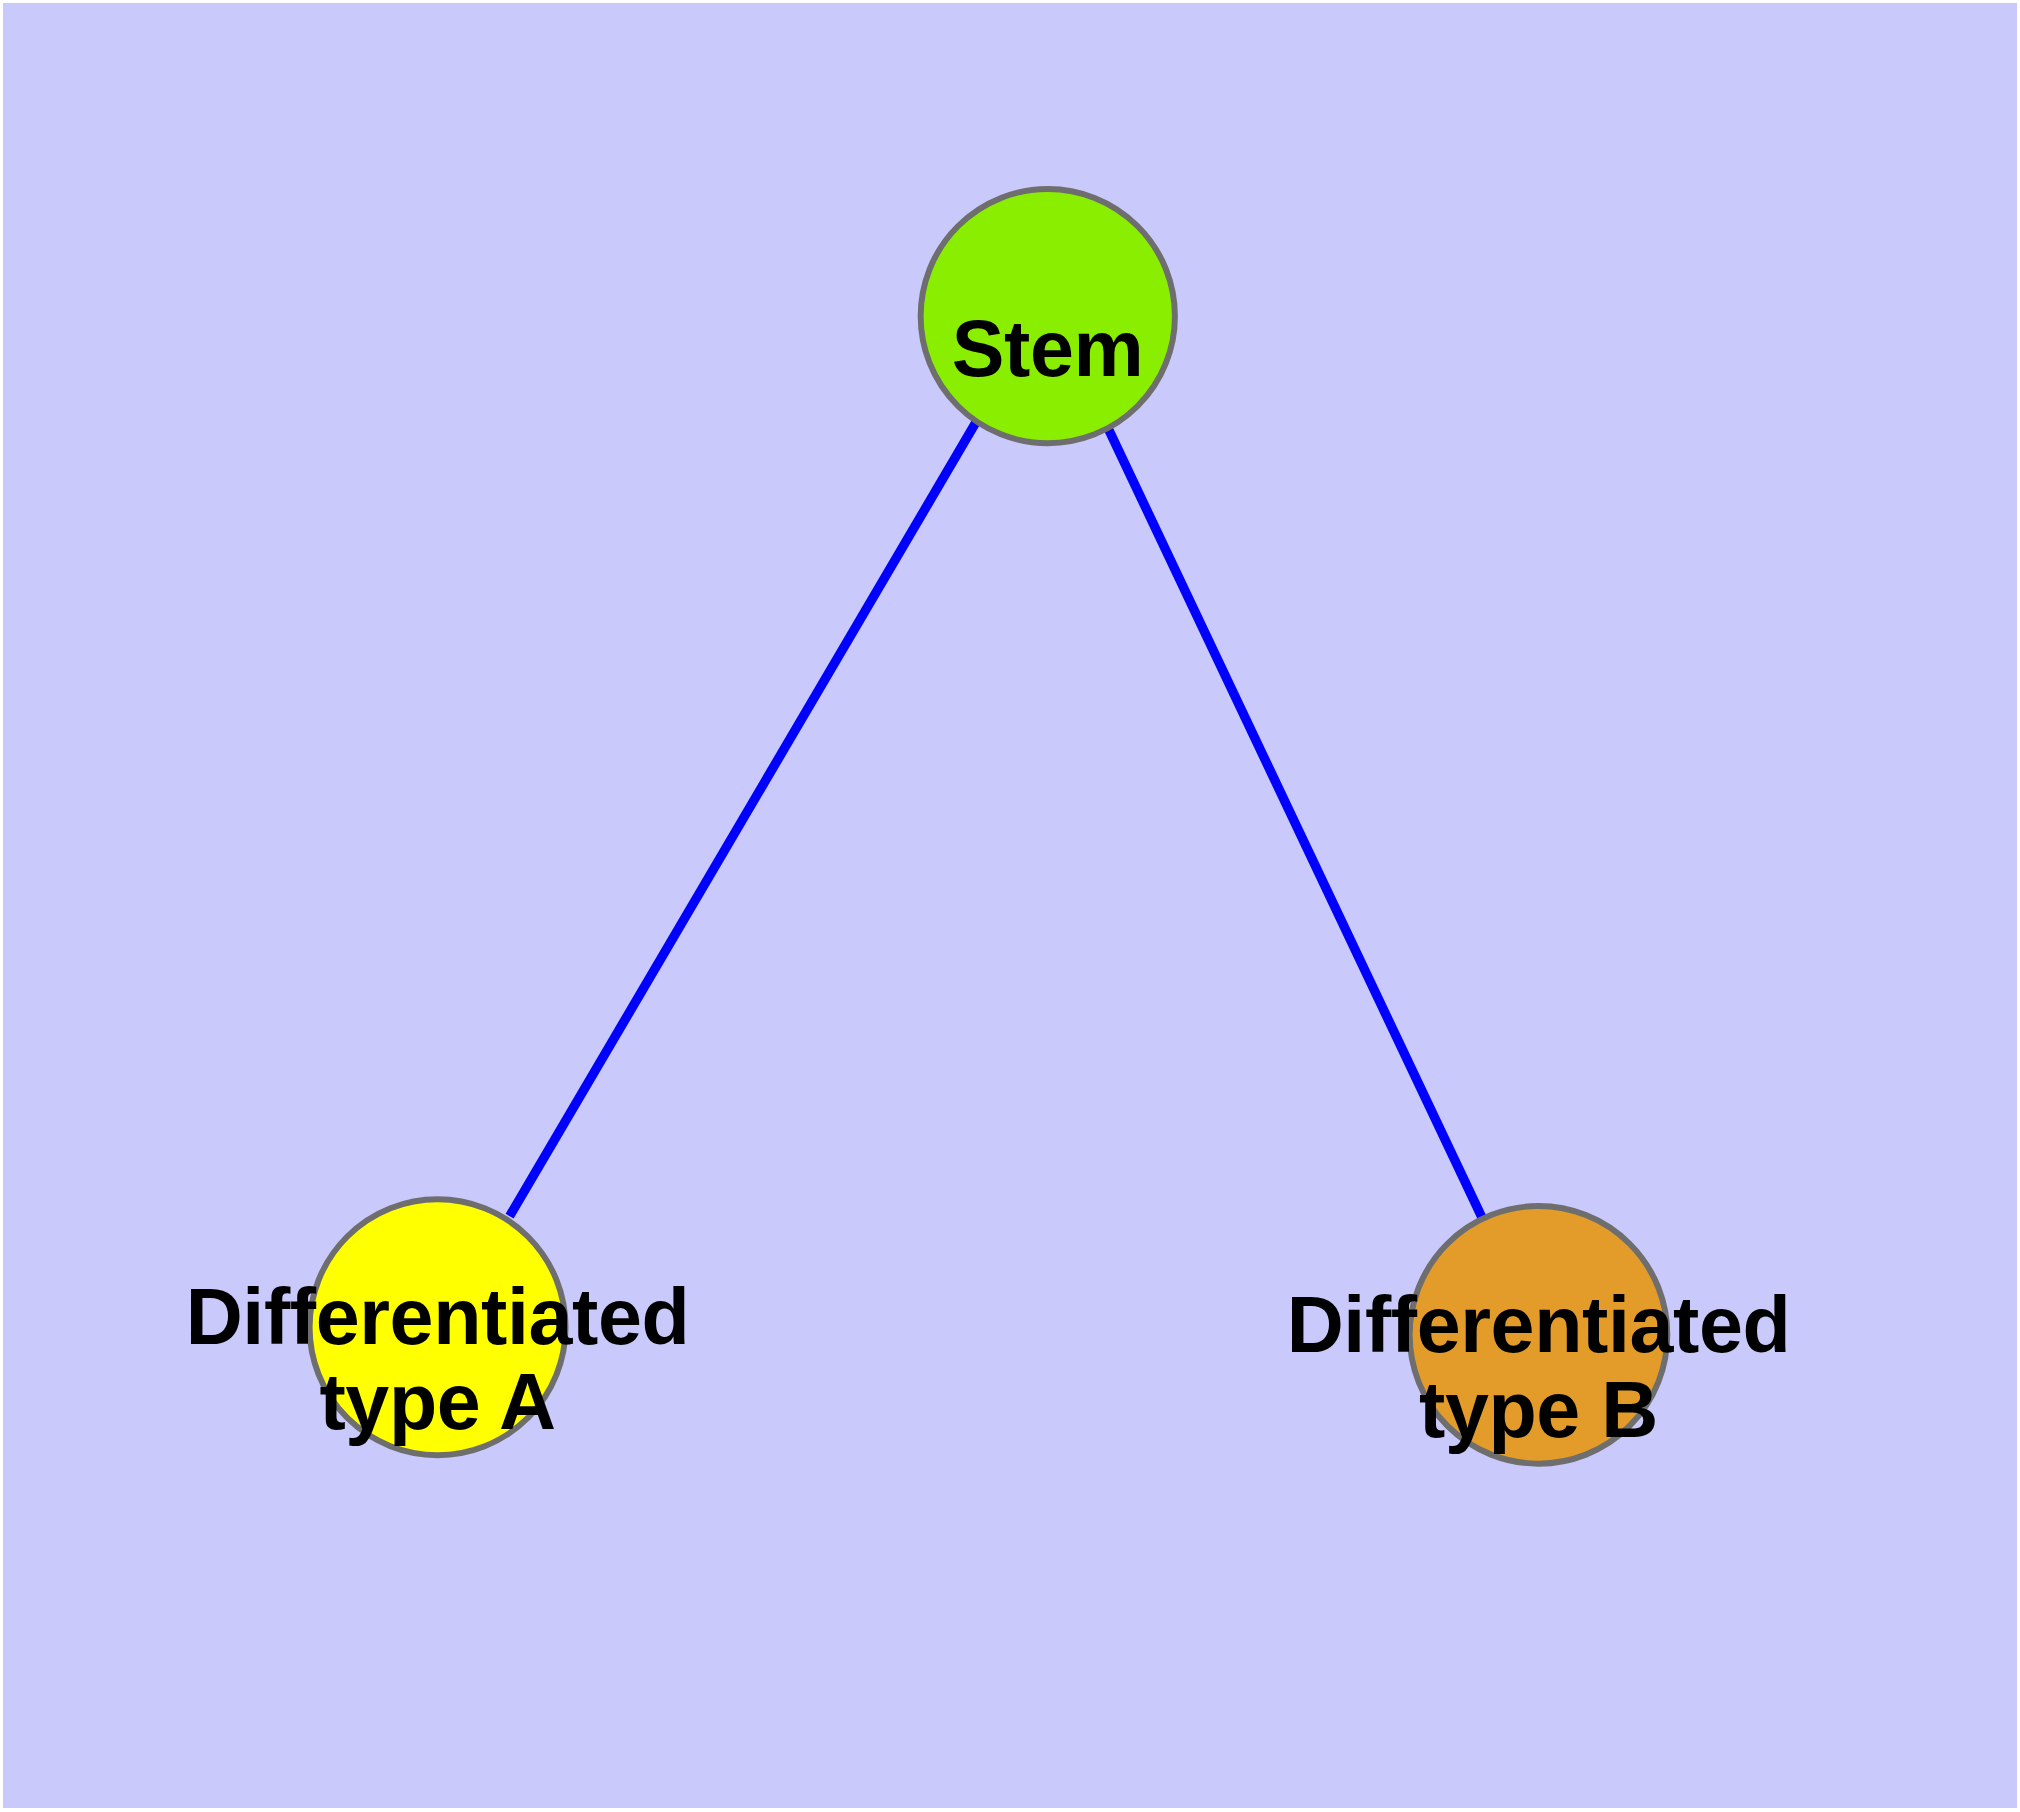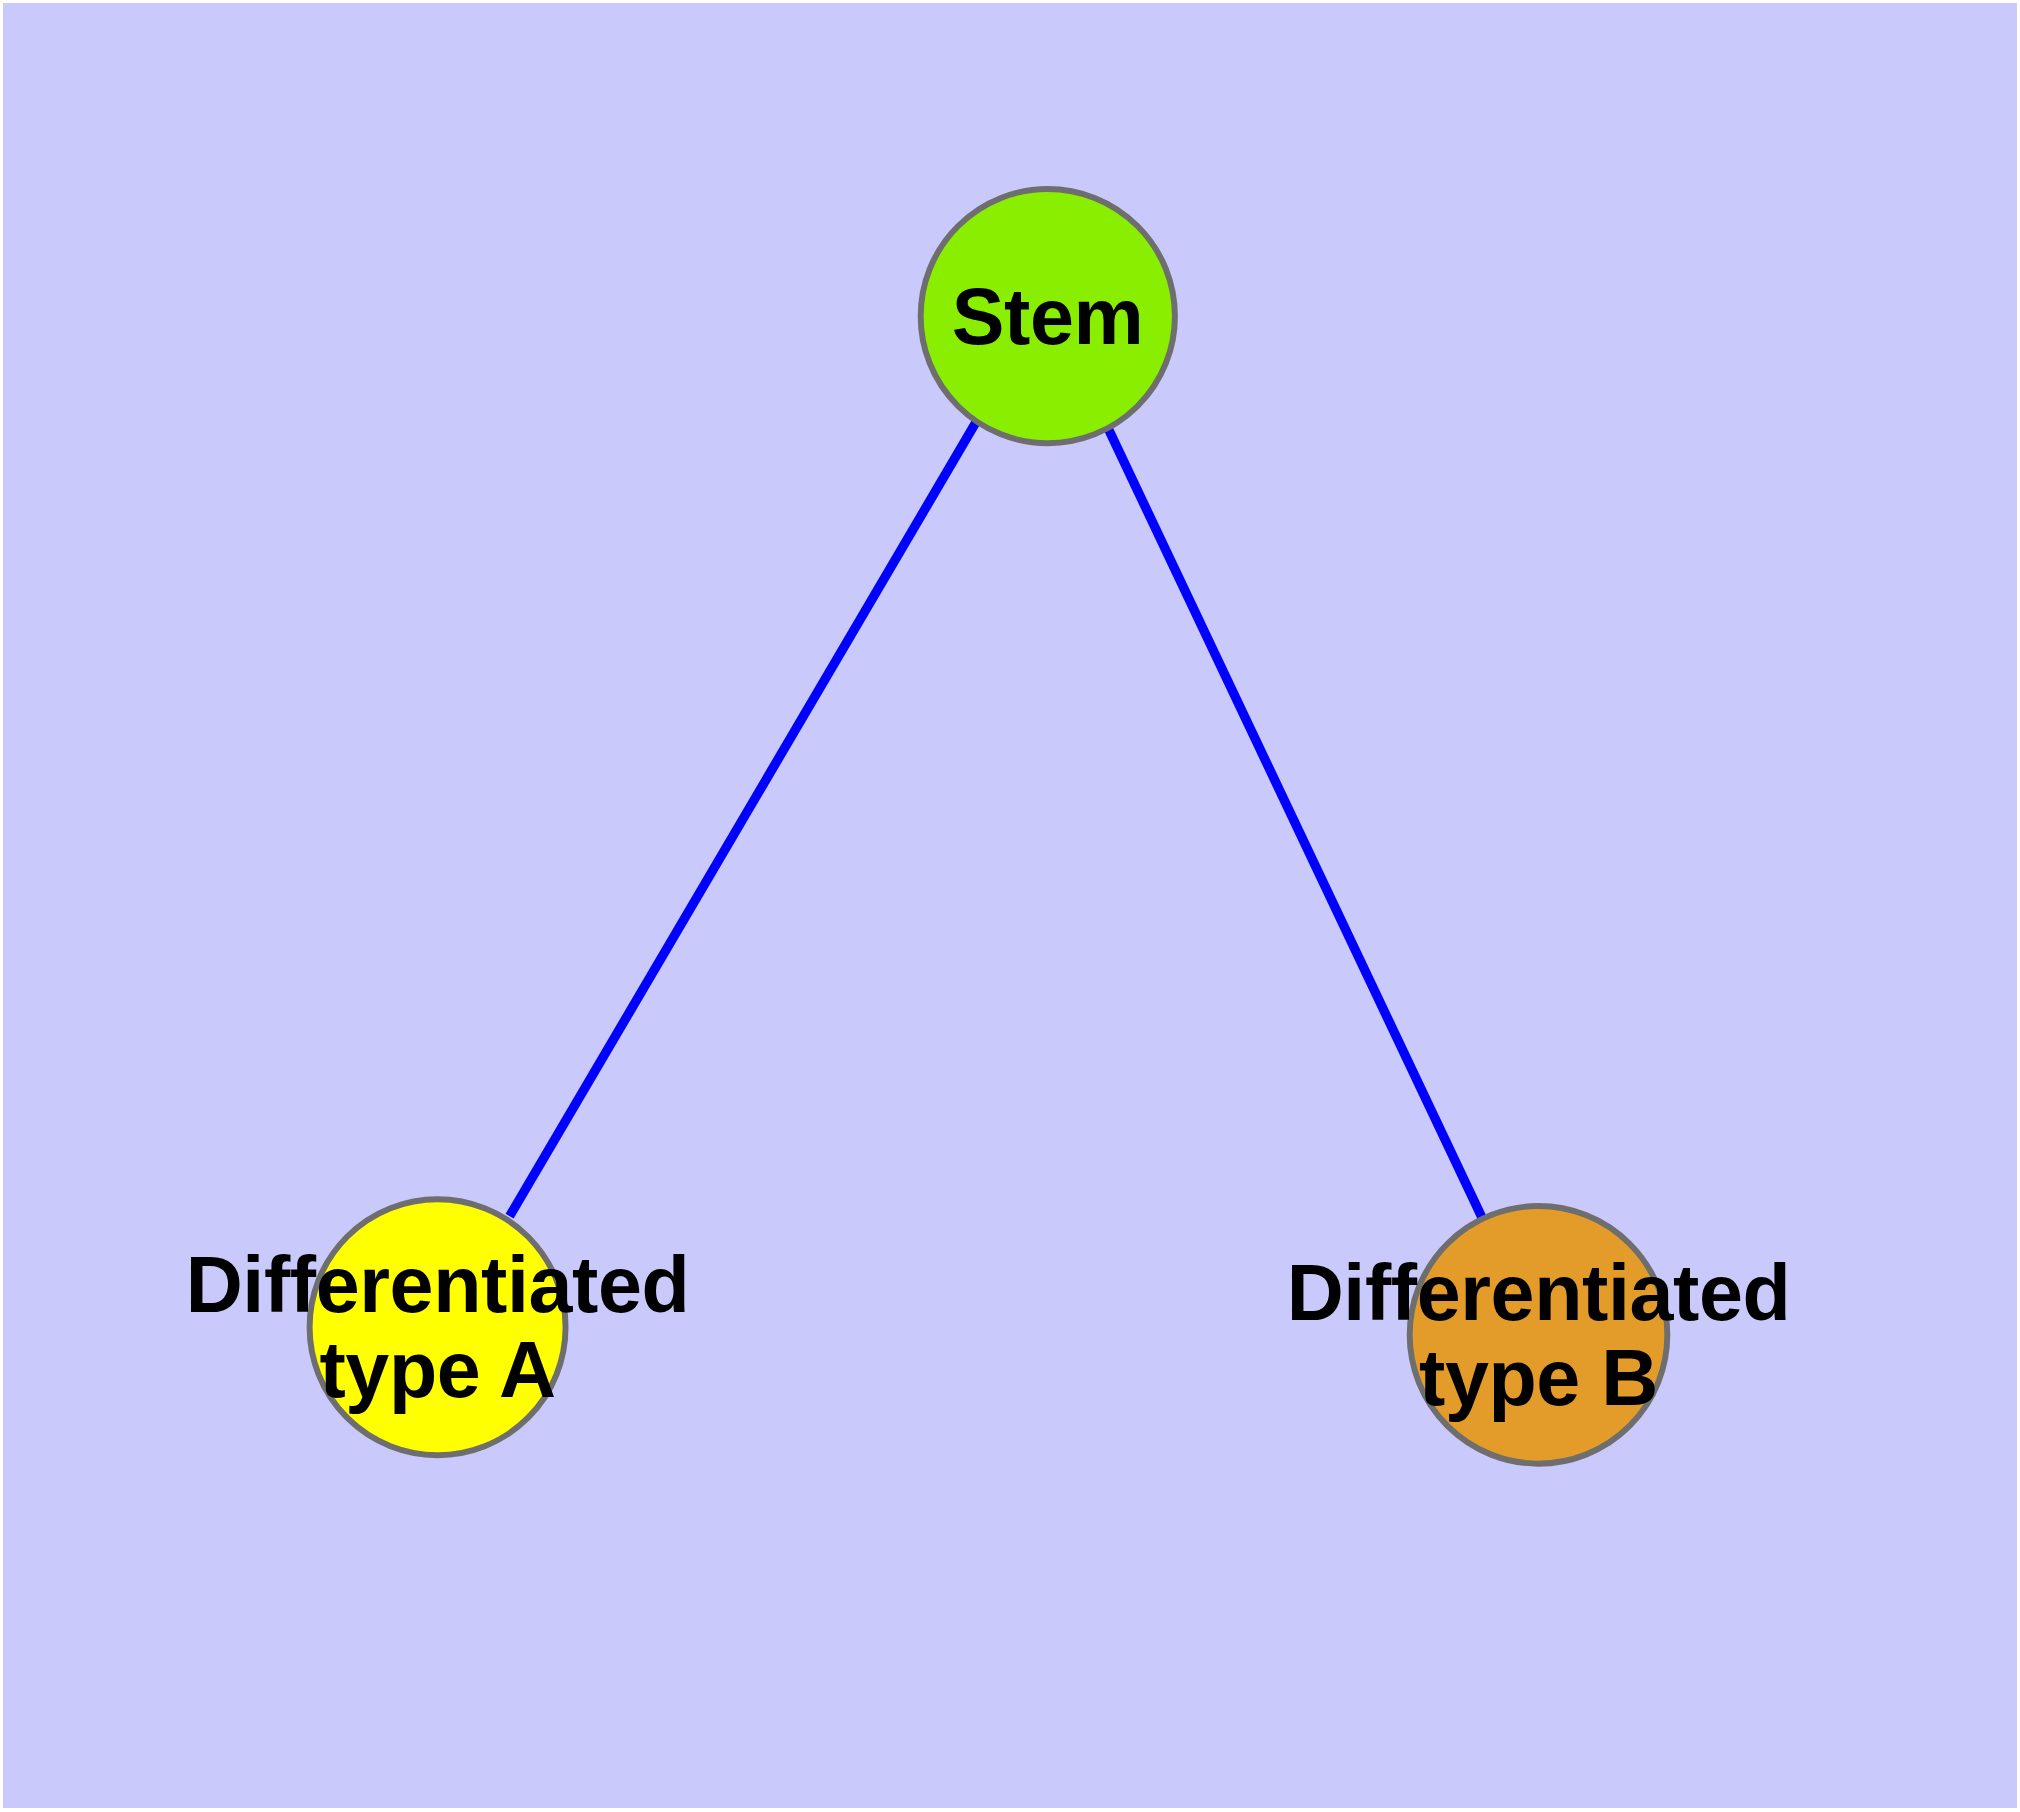--- a/index.html
+++ b/index.html
@@ -34,20 +34,21 @@
   }
   .node-label {
     position: absolute;
     text-align: center;
     font-weight: bold;
     color: #000000;
     line-height: 1.08;
     white-space: pre;
     pointer-events: none;
     letter-spacing: -0.4px;
+    margin-top: 32px;
   }
 </style>
 </head>
 <body>
 
 <div id="canvas">
 
   <div id="plot-area"></div>
 
   <svg id="graph-svg" viewBox="0 0 2384 2138">

